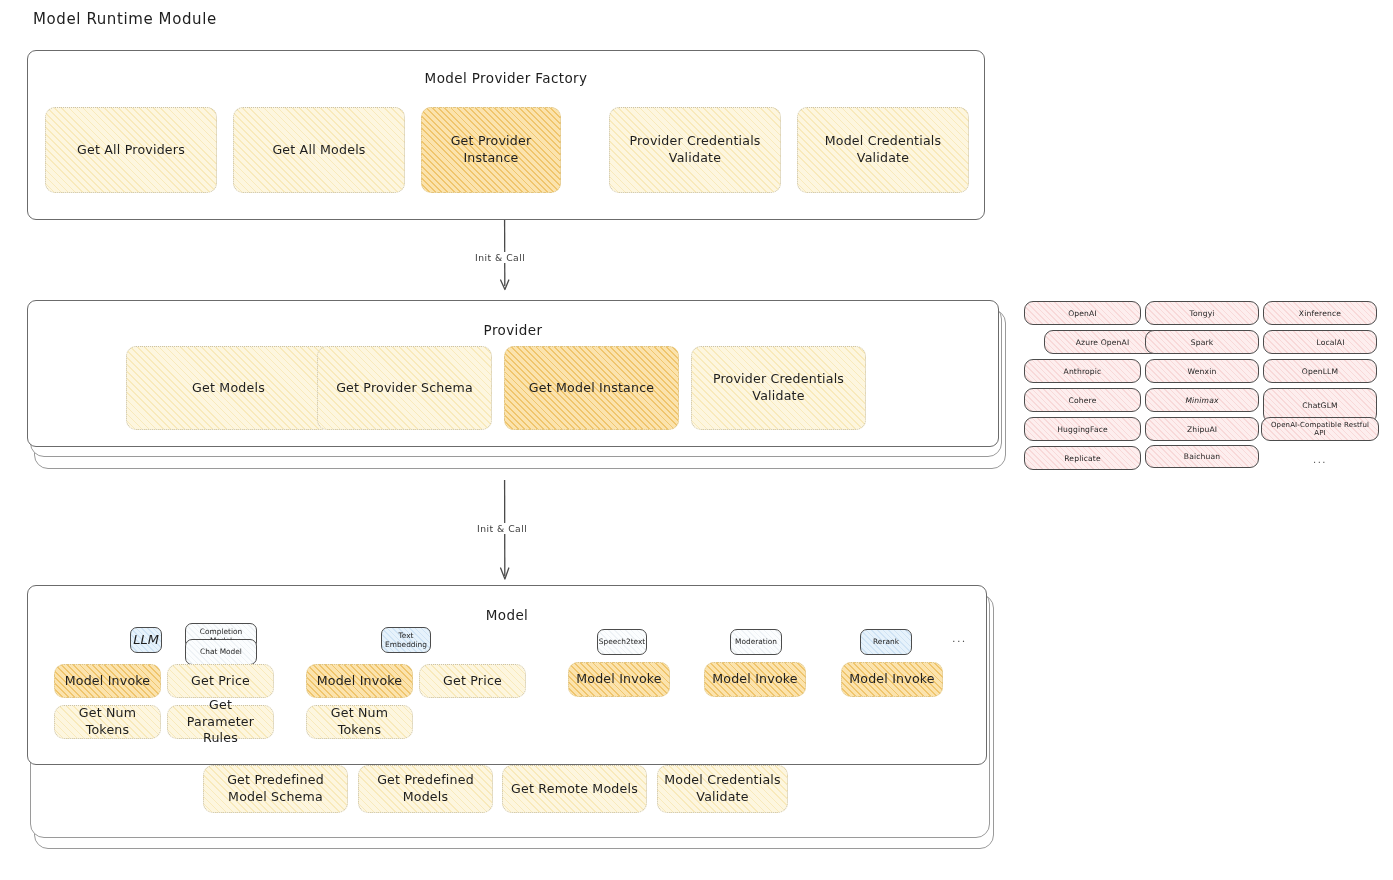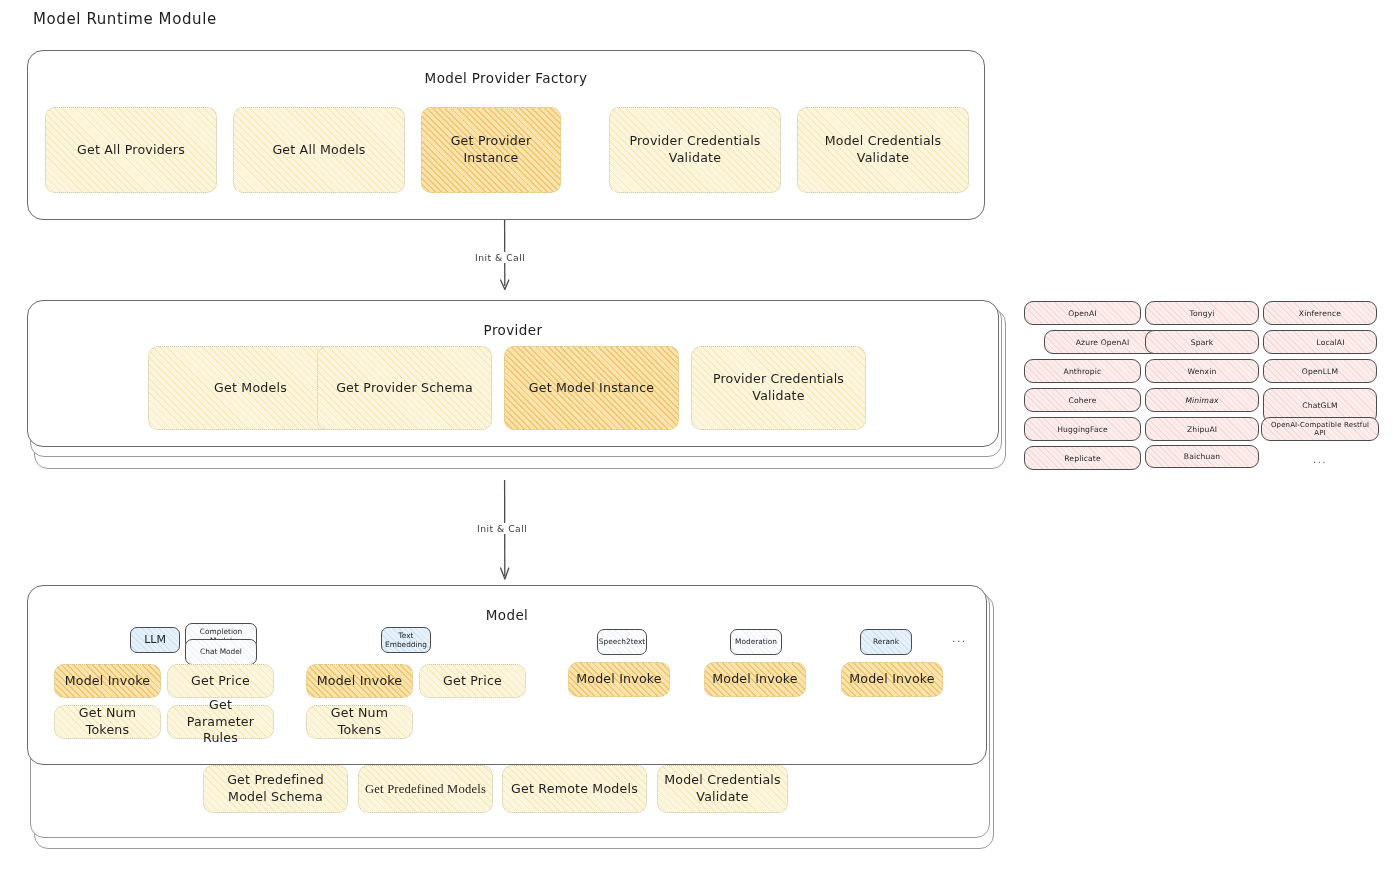--- a/index.html
+++ b/index.html
@@ -14,21 +14,21 @@
   #page-title{
     position:absolute;left:33px;top:10px;
     font-size:15px;letter-spacing:.6px;color:#1e1e1e;
   }
 
   
   .panel{
     position:absolute;
     background:#ffffff;
     border:1.4px solid #6b6b6b;
-    border-radius:16px;
+    border-radius:9px;
     box-sizing:border-box;
   }
   .panel .panel-title{
     position:absolute;left:0;right:0;text-align:center;
     font-size:13.5px;color:#1e1e1e;letter-spacing:.4px;
   }
   
   .stack-layer{
     position:absolute;
     border:1.2px solid #9a9a9a;
@@ -137,21 +137,21 @@
     <path d="M9.6 0 L9.8 66" stroke="#4a4a4a" stroke-width="1.3" fill="none"></path>
     <path d="M5.6 60 L9.9 69.5 L13.8 60" stroke="#4a4a4a" stroke-width="1.3" fill="none" stroke-linecap="round" stroke-linejoin="round"></path>
   </svg>
   <div class="arrow-label" style="left:472px;top:252px;">Init &amp; Call</div>
 
   <div class="stack-layer" style="left:34px;top:309px;width:972px;height:160px;"></div>
   <div class="stack-layer" style="left:30px;top:305px;width:972px;height:152px;"></div>
   <div class="panel" style="left:27px;top:300px;width:972px;height:147px;z-index:2;">
     <div class="panel-title" style="top:21px;">Provider</div>
   </div>
-  <div class="tile light" style="left:148px;top:346px;width:205px;height:84px;z-index:3;">Get Models</div>
+  <div class="tile light" style="left:126px;top:346px;width:205px;height:84px;z-index:3;">Get Models</div>
   <div class="tile light" style="left:317px;top:346px;width:175px;height:84px;z-index:3;">Get Provider Schema</div>
   <div class="tile strong" style="left:504px;top:346px;width:175px;height:84px;z-index:3;">Get Model Instance</div>
   <div class="tile light" style="left:691px;top:346px;width:175px;height:84px;z-index:3;">Provider Credentials Validate</div>
 
   <div class="chip" style="left:1024px;top:301px;width:117px;height:24px;">OpenAI</div>
   <div class="chip" style="left:1024px;top:330px;width:117px;height:24px;margin-left:20px;">Azure OpenAI</div>
   <div class="chip" style="left:1024px;top:359px;width:117px;height:24px;">Anthropic</div>
   <div class="chip" style="left:1024px;top:388px;width:117px;height:24px;">Cohere</div>
   <div class="chip" style="left:1024px;top:417px;width:117px;height:24px;">HuggingFace</div>
   <div class="chip" style="left:1024px;top:446px;width:117px;height:24px;">Replicate</div>
@@ -175,21 +175,21 @@
     <path d="M5.6 88 L9.9 99 L13.8 88" stroke="#4a4a4a" stroke-width="1.3" fill="none" stroke-linecap="round" stroke-linejoin="round"></path>
   </svg>
   <div class="arrow-label" style="left:474px;top:523px;">Init &amp; Call</div>
 
   <div class="stack-layer" style="left:34px;top:594px;width:960px;height:255px;"></div>
   <div class="stack-layer" style="left:30px;top:590px;width:960px;height:248px;"></div>
   <div class="panel" style="left:27px;top:585px;width:960px;height:180px;z-index:2;">
     <div class="panel-title" style="top:21px;">Model</div>
   </div>
 
-  <div class="tag" style="left:130px;top:627px;width:50px;height:22px;z-index:3;font-size:11px;">LLM</div>
+  <div class="tag" style="left:130px;top:627px;width:32px;height:22px;z-index:3;font-size:13px;font-style:italic;">LLM</div>
   <div class="tag plain" style="left:185px;top:623px;width:72px;height:15px;z-index:3;">Completion Model</div>
   <div class="tag plain" style="left:185px;top:639px;width:72px;height:15px;z-index:3;">Chat Model</div>
   <div class="tile strong" style="left:54px;top:664px;width:107px;height:34px;z-index:3;">Model Invoke</div>
   <div class="tile light" style="left:167px;top:664px;width:107px;height:34px;z-index:3;">Get Price</div>
   <div class="tile light" style="left:54px;top:705px;width:107px;height:34px;z-index:3;">Get Num Tokens</div>
   <div class="tile light" style="left:167px;top:705px;width:107px;height:34px;z-index:3;">Get Parameter Rules</div>
 
   <div class="tag" style="left:381px;top:627px;width:50px;height:24px;z-index:3;">Text Embedding</div>
   <div class="tile strong" style="left:306px;top:664px;width:107px;height:34px;z-index:3;">Model Invoke</div>
   <div class="tile light" style="left:419px;top:664px;width:107px;height:34px;z-index:3;">Get Price</div>
@@ -200,17 +200,17 @@
 
   <div class="tag plain" style="left:730px;top:629px;width:52px;height:18px;z-index:3;">Moderation</div>
   <div class="tile strong" style="left:704px;top:662px;width:102px;height:35px;z-index:3;">Model Invoke</div>
 
   <div class="tag" style="left:860px;top:629px;width:52px;height:18px;z-index:3;">Rerank</div>
   <div class="tile strong" style="left:841px;top:662px;width:102px;height:35px;z-index:3;">Model Invoke</div>
 
   <div class="dots" style="left:952px;top:632px;z-index:3;">...</div>
 
   <div class="tile light" style="left:203px;top:765px;width:145px;height:48px;z-index:3;">Get Predefined Model Schema</div>
-  <div class="tile light" style="left:358px;top:765px;width:135px;height:48px;z-index:3;font-family:Liberation Serif, serif;">Get Predefined Models</div>
+  <div class="tile light" style="left:358px;top:765px;width:135px;height:48px;z-index:3;">Get Predefined Models</div>
   <div class="tile light" style="left:502px;top:765px;width:145px;height:48px;z-index:3;">Get Remote Models</div>
   <div class="tile light" style="left:657px;top:765px;width:131px;height:48px;z-index:3;">Model Credentials Validate</div>
 
 </div>
 
 </body></html>

